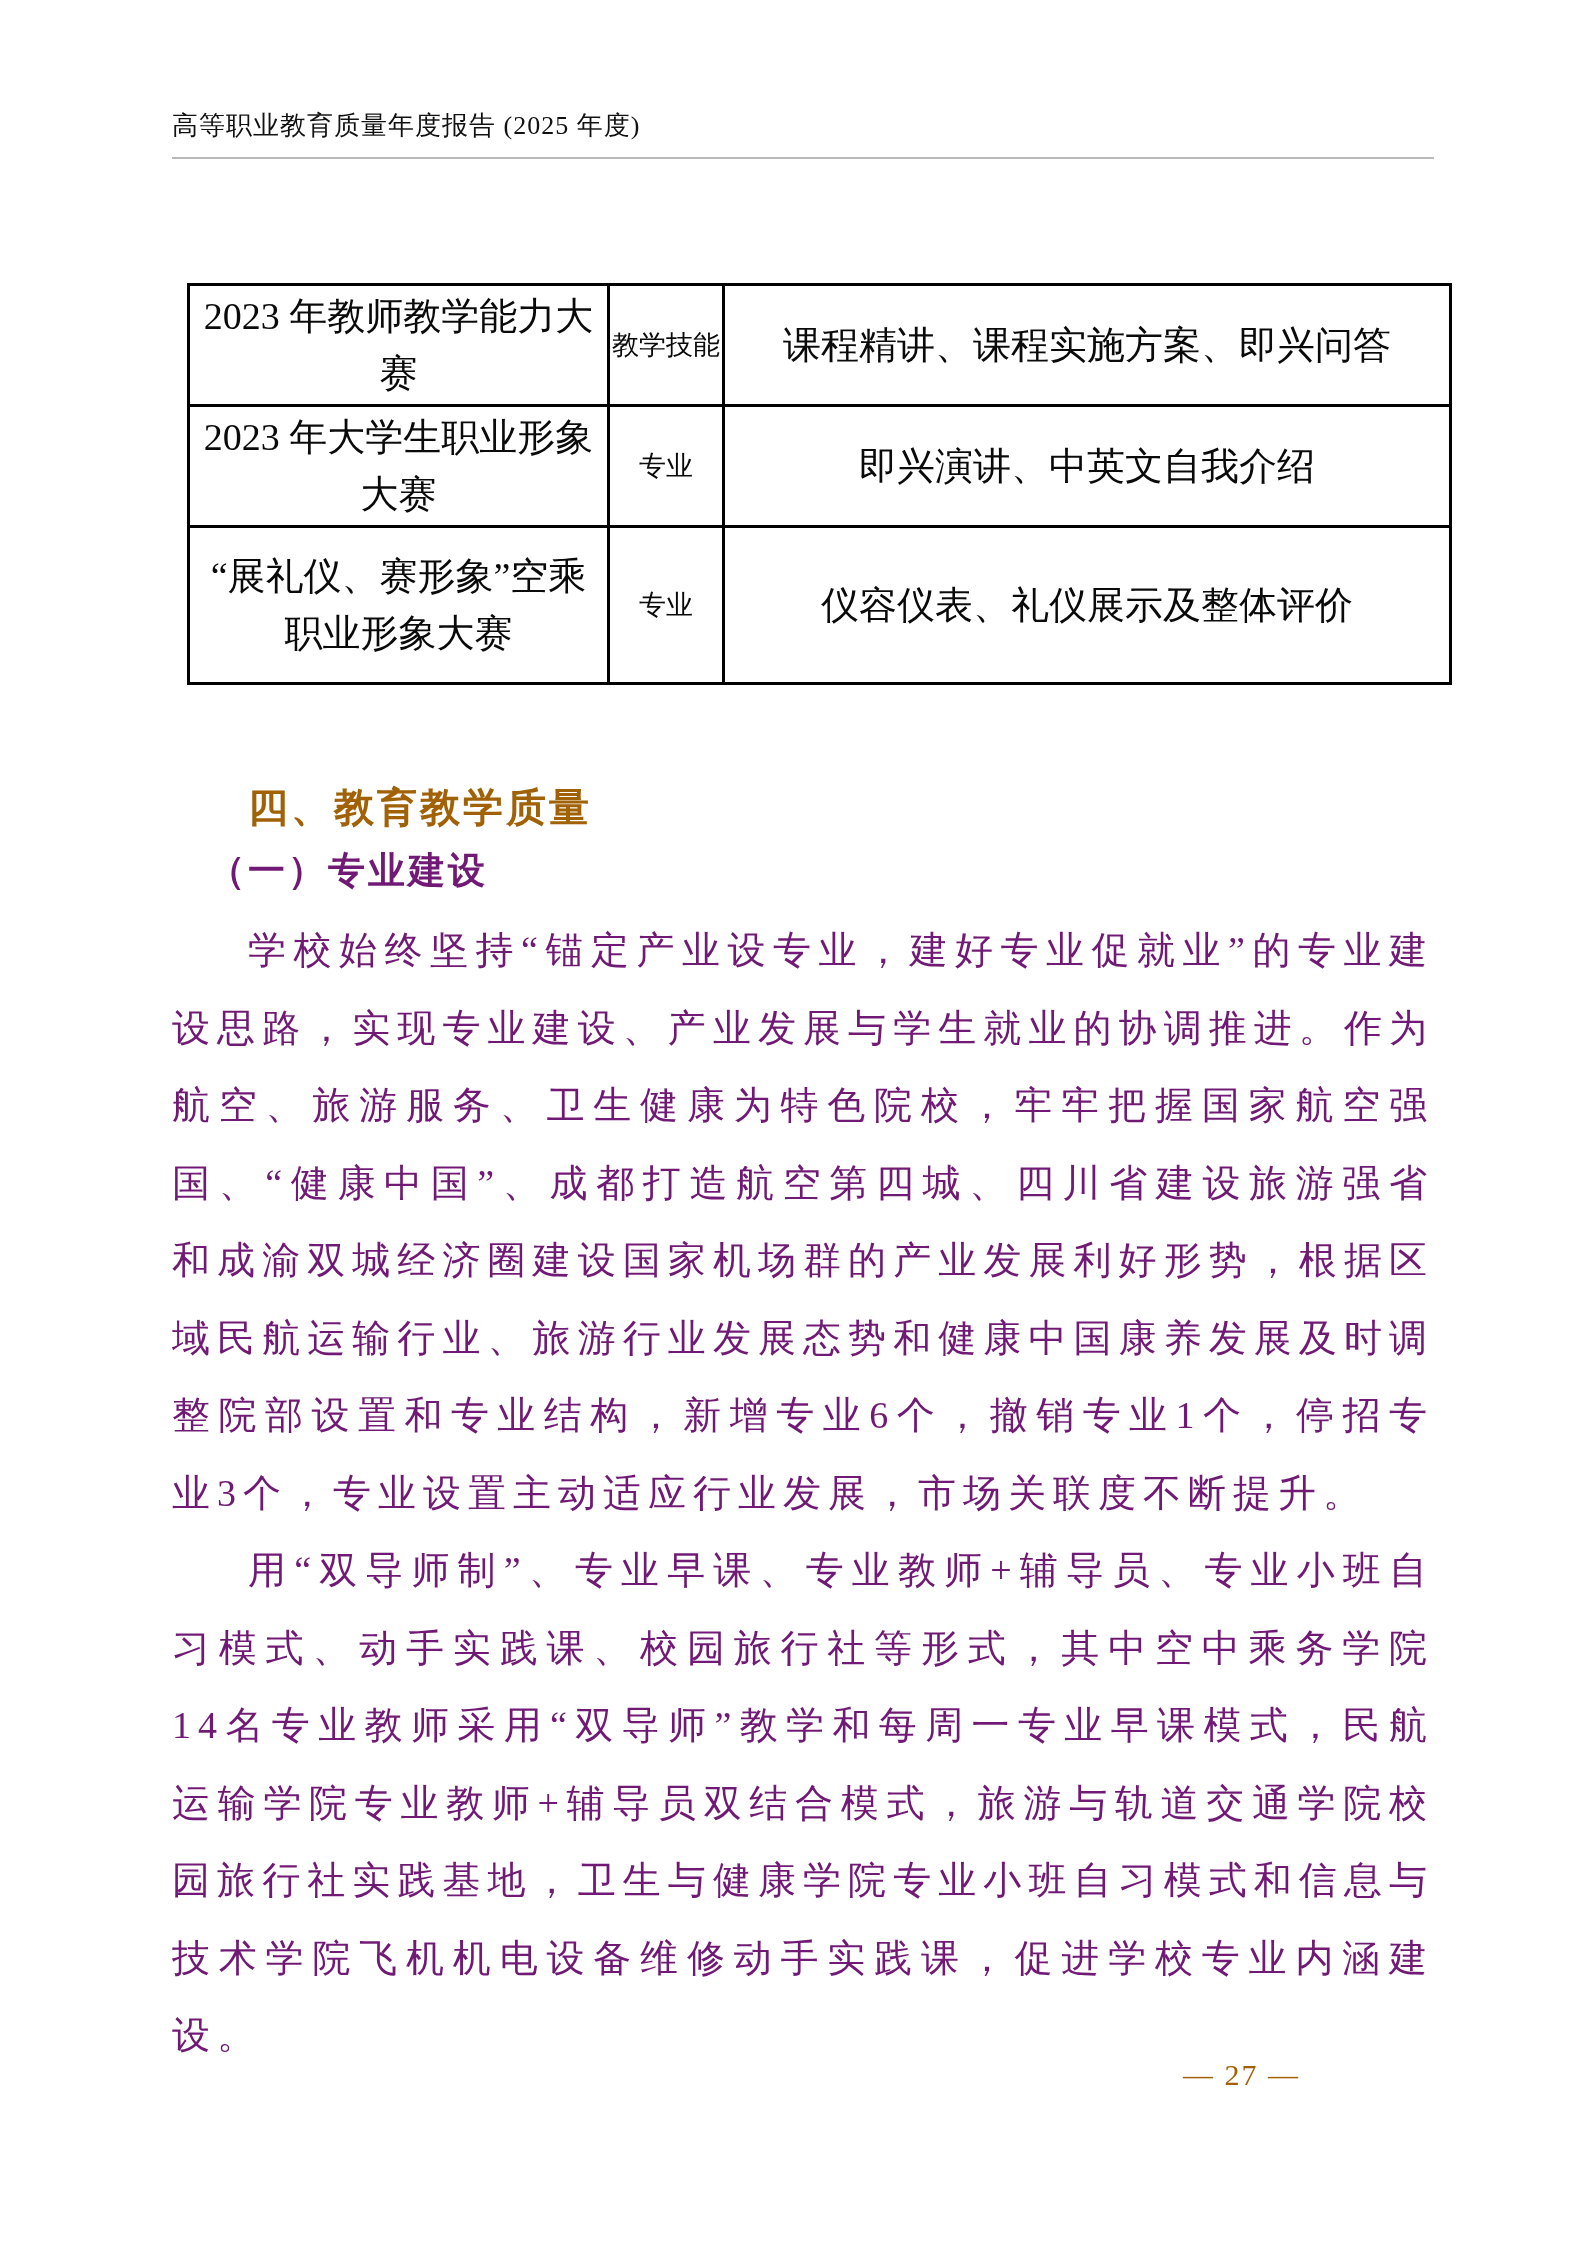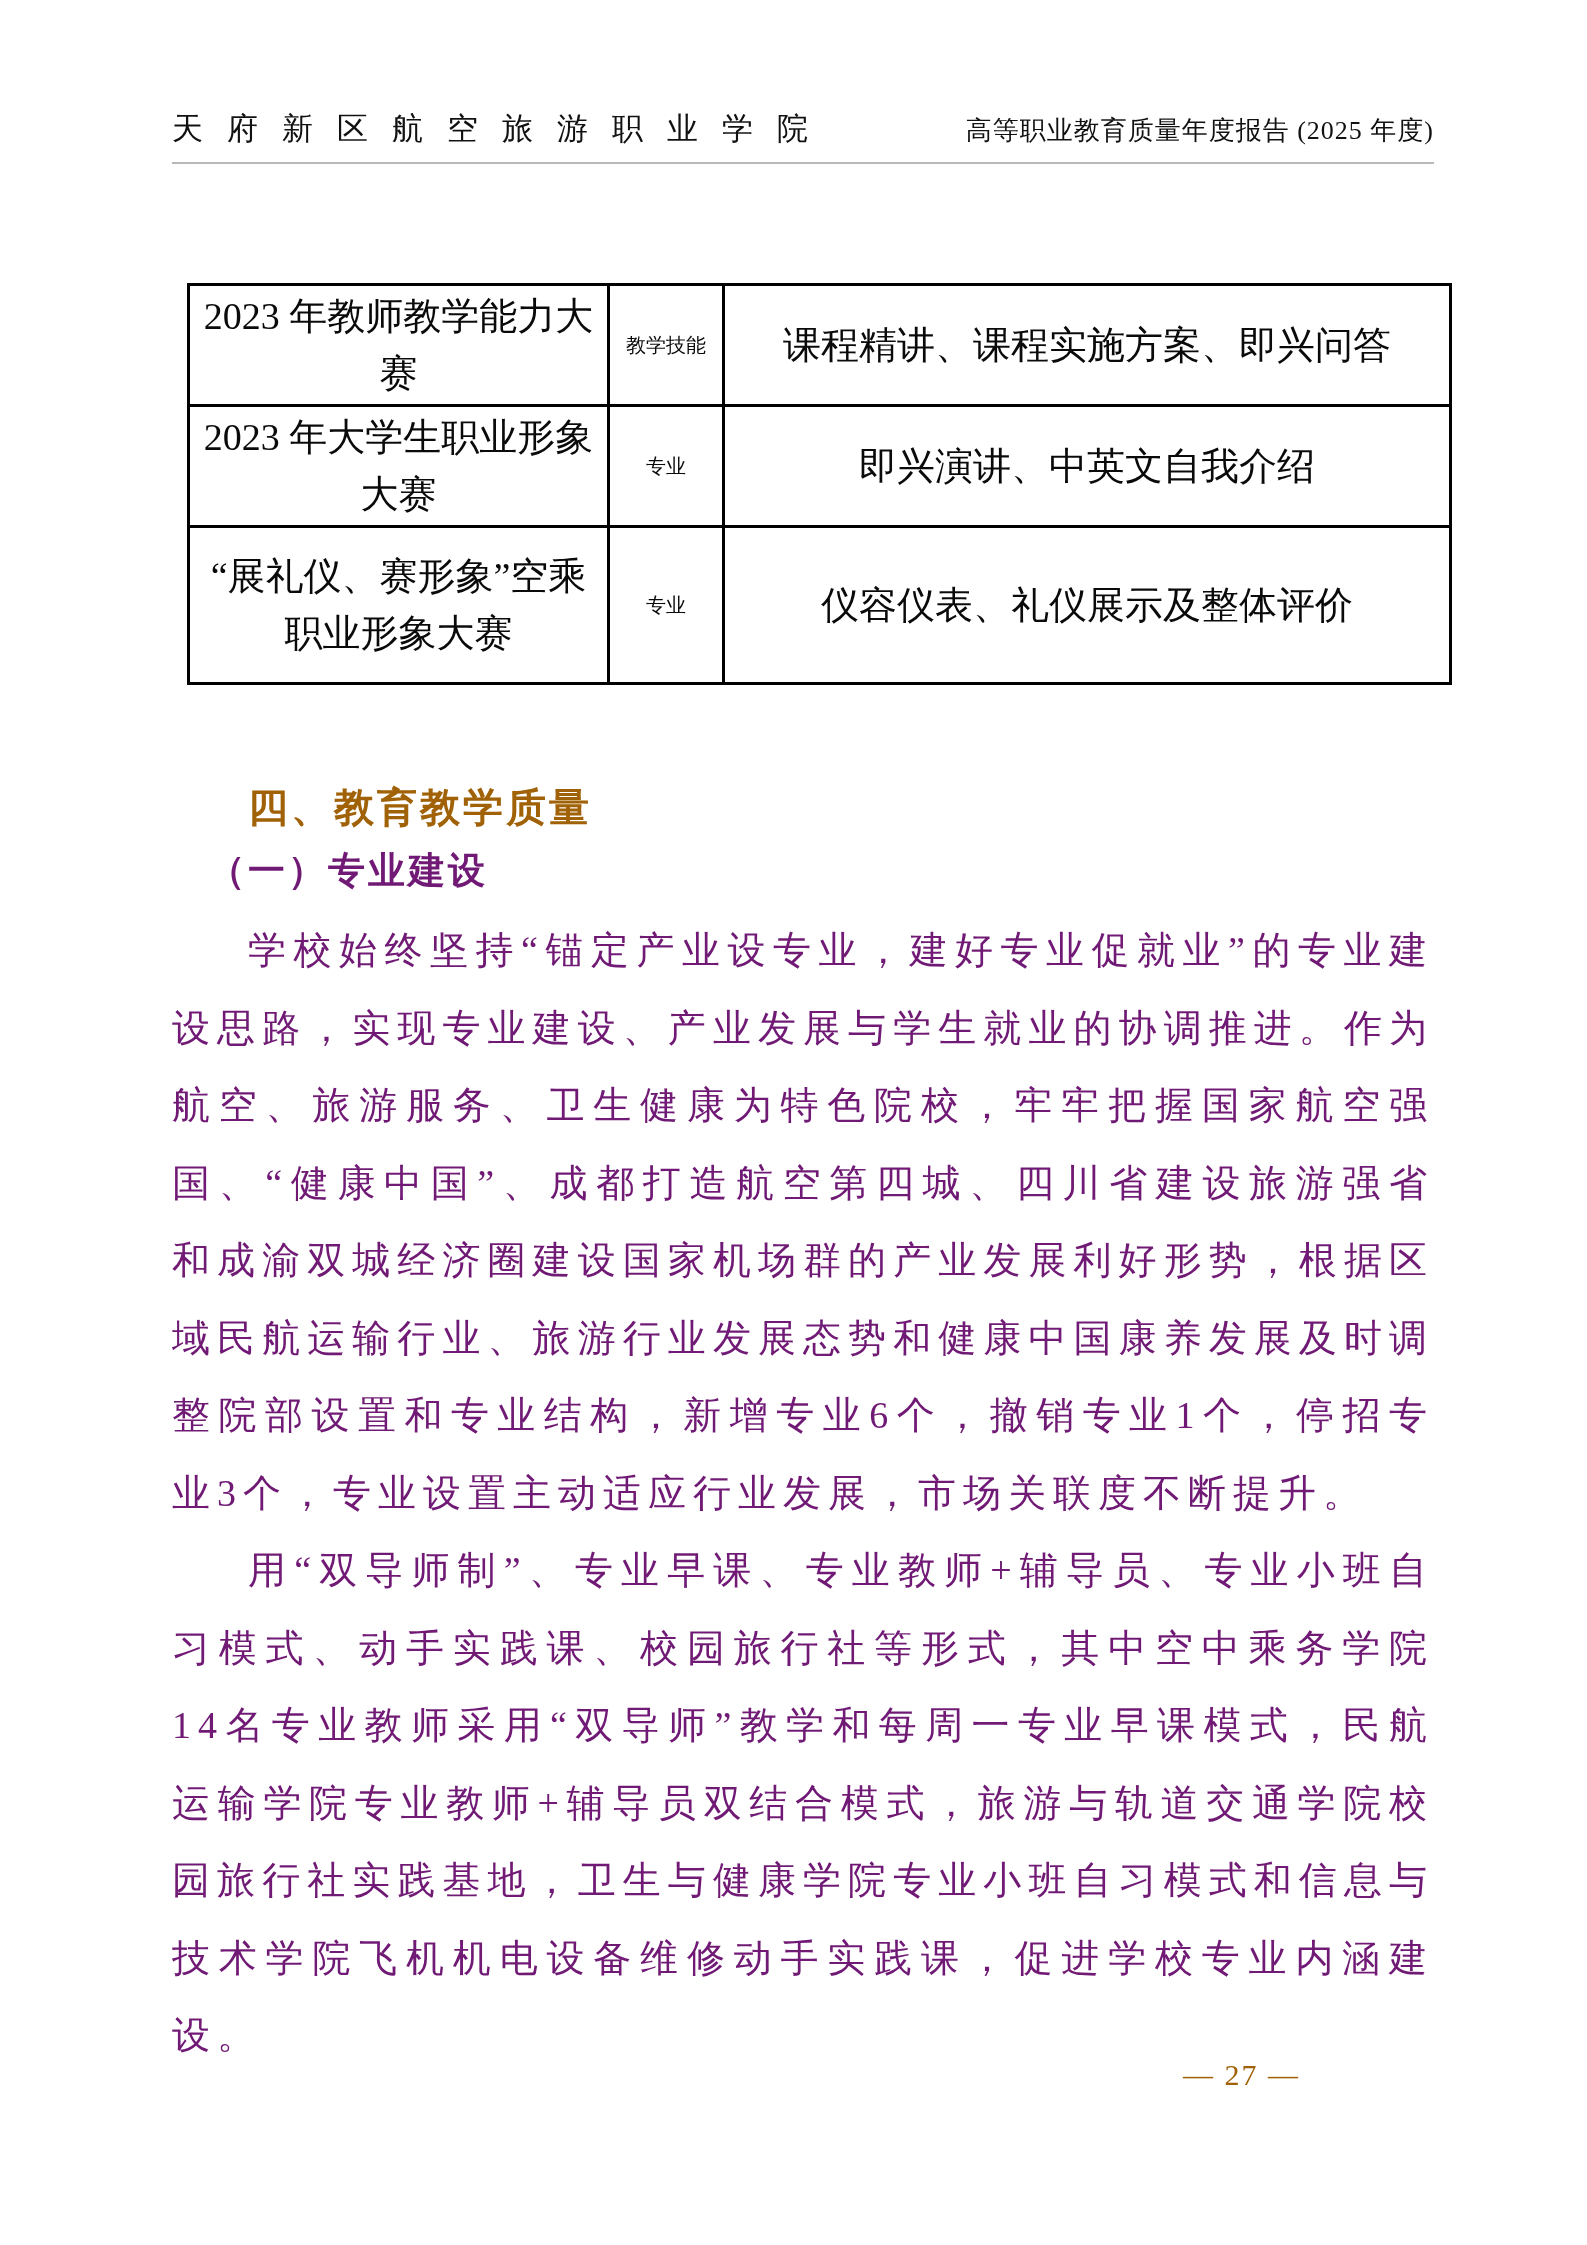--- a/index.html
+++ b/index.html
@@ -50,21 +50,21 @@
     border-collapse: collapse;
     table-layout: fixed;
   }
   .comp-table td {
     border: 3px solid #000000;
     text-align: center;
     vertical-align: middle;
     color: #0a0a0a;
   }
   .comp-table .c1 { font-size: 38px; line-height: 57px; padding: 2px 12px; }
-  .comp-table .c2 { font-size: 20px; line-height: 40px; padding: 2px 0; white-space: nowrap; }
+  .comp-table .c2 { font-size: 27px; line-height: 40px; padding: 2px 0; white-space: nowrap; }
   .comp-table .c3 { font-size: 38px; line-height: 57px; padding: 2px 58px; }
   .row-1 { height: 117px; }
   .row-2 { height: 113px; }
   .row-3 { height: 157px; }
 
   
   .sec-heading {
     position: absolute;
     top: 780px;
     left: 172px;
@@ -117,21 +117,20 @@
     color: #a16207;
     white-space: nowrap;
   }
 </style>
 </head>
 <body>
 
 <div class="page">
 
   <div class="header">
-    <div class="header-left">天府新区航空旅游职业学院</div>
     <div class="header-right">高等职业教育质量年度报告 (2025 年度)</div>
   </div>
 
   <table class="comp-table">
     <colgroup>
       <col style="width:420px">
       <col style="width:115px">
       <col style="width:727px">
     </colgroup>
     <tbody>

